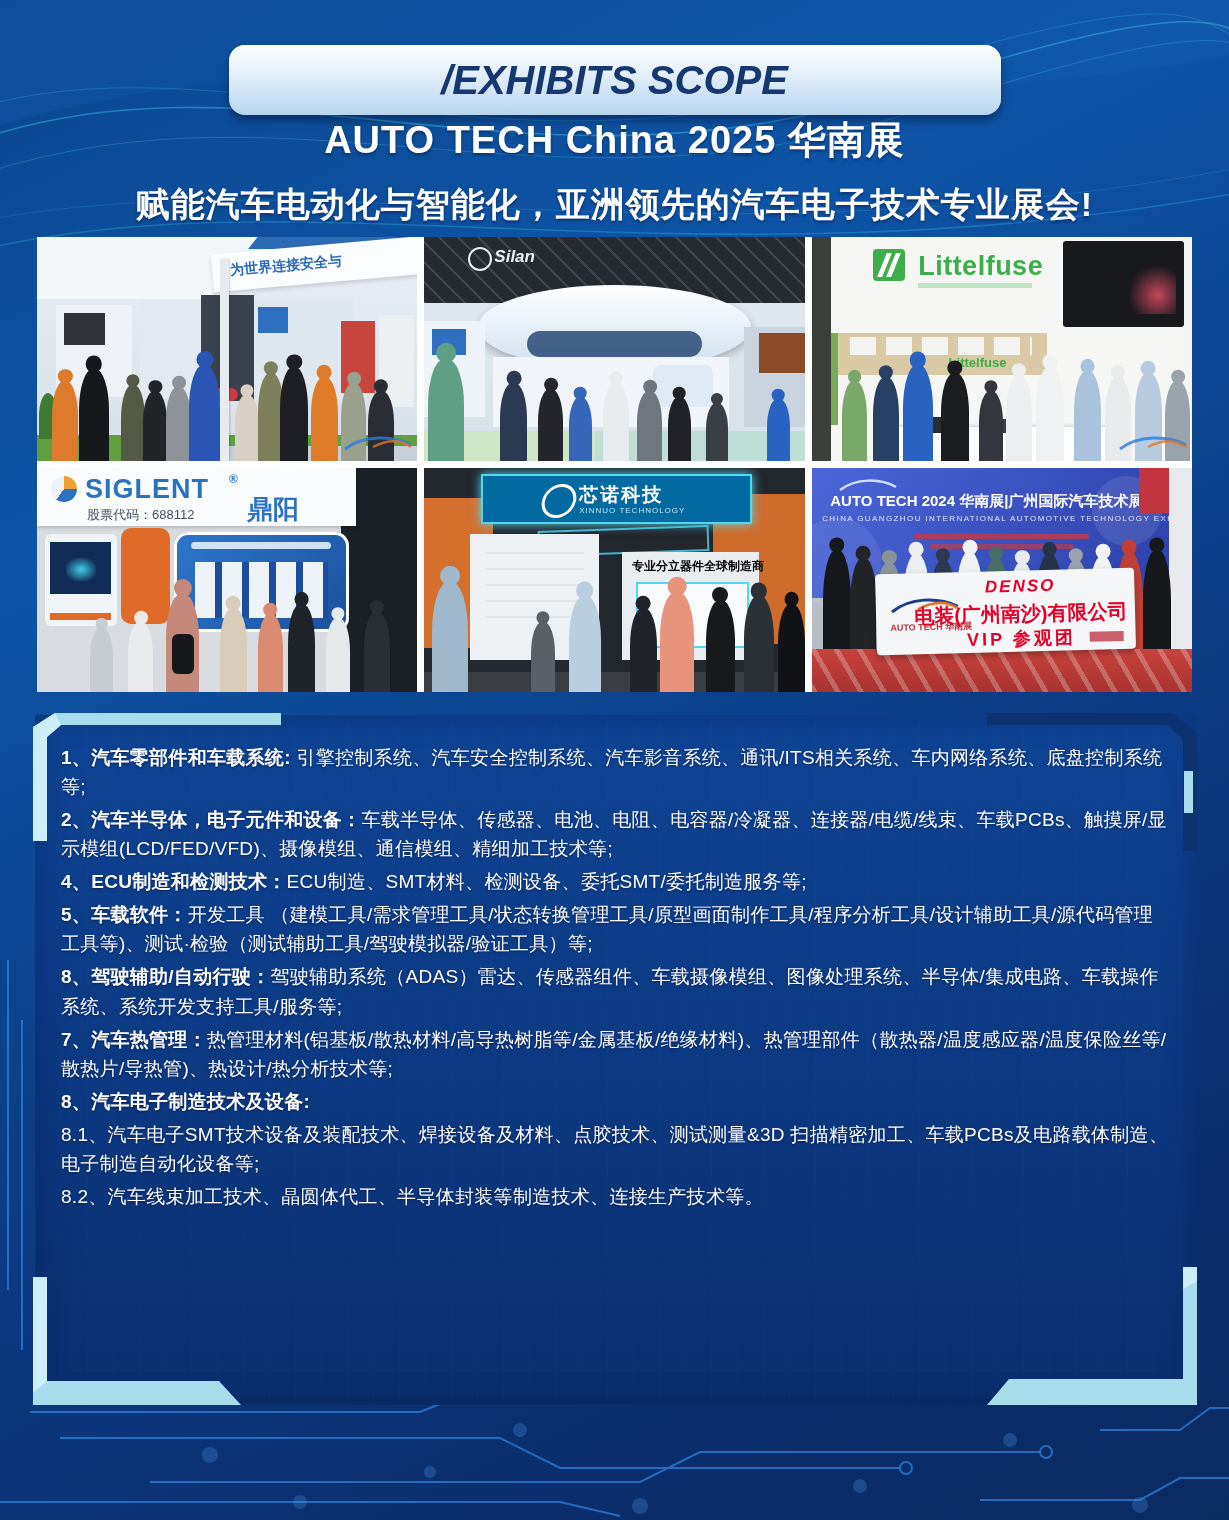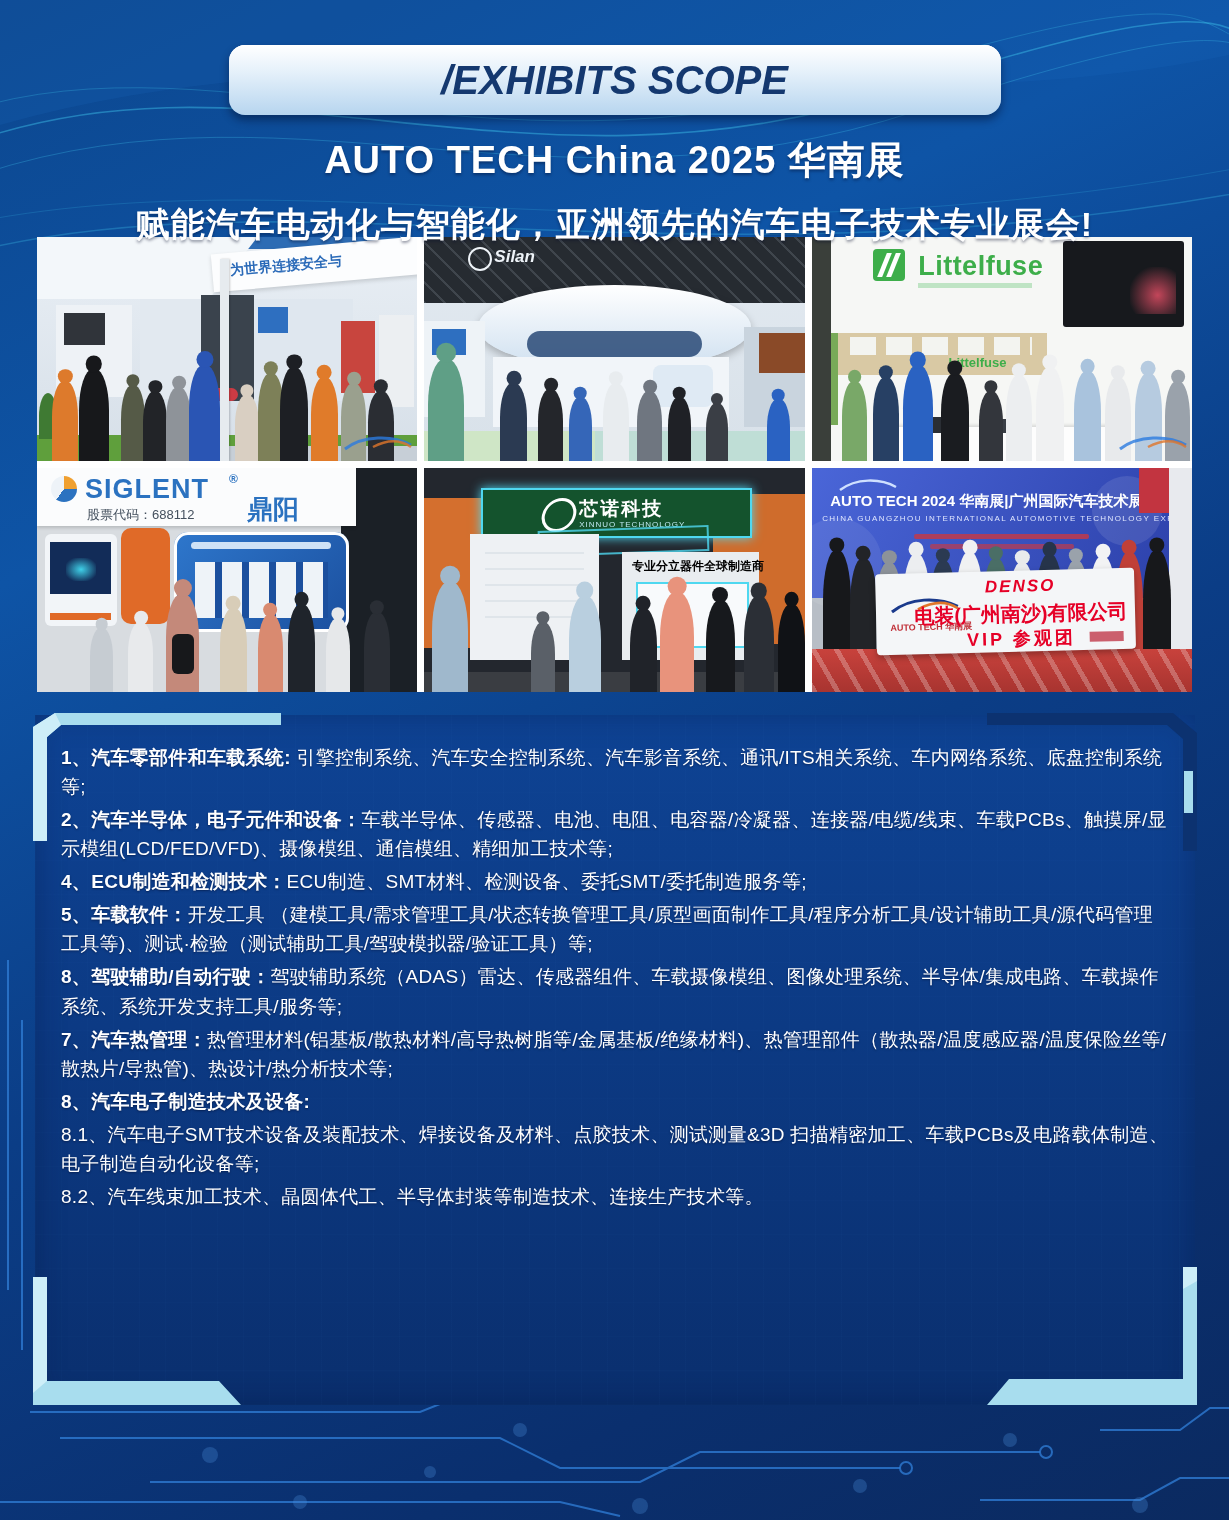--- a/index.html
+++ b/index.html
@@ -13,21 +13,21 @@
   
   .header{position:absolute;top:0;left:0;width:100%;z-index:3;text-align:center}
   .pill{
     margin:45px auto 0;width:772px;height:70px;border-radius:16px;
     background:linear-gradient(180deg,#ffffff 0%,#e4f0fa 40%,#b7d5ef 100%);
     box-shadow:0 5px 9px rgba(0,10,40,.45), inset 0 1px 0 #fff;
     display:flex;align-items:center;justify-content:center;gap:2px;
   }
   .pill .zh{font-size:44px;font-weight:900;color:#14386f;letter-spacing:2px}
   .pill .en{font-size:40px;font-weight:900;font-style:italic;color:#14386f;letter-spacing:0px}
-  .title{margin-top:20px;font-size:38px;font-weight:700;color:#fff;letter-spacing:1px;text-shadow:0 2px 3px rgba(0,10,40,.4)}
+  .title{font-size:38px;font-weight:700;color:#fff;letter-spacing:1px;text-shadow:0 2px 3px rgba(0,10,40,.4)}
   .tagline{margin-top:16px;font-size:34px;font-weight:700;color:#fff;letter-spacing:1px;text-shadow:0 2px 3px rgba(0,10,40,.4)}
   
   .grid{
     position:absolute;left:37px;top:237px;width:1155px;height:455px;z-index:2;
     display:grid;grid-template-columns:repeat(3,1fr);grid-template-rows:repeat(2,1fr);
     gap:7px;background:#fff;
   }
   figure.photo{margin:0;position:relative;overflow:hidden;background:#dfe6ee}
   .person{position:absolute;border-radius:45% 45% 0 0}
   .person::before{content:"";position:absolute;left:50%;top:0;transform:translate(-50%,-82%);
@@ -225,21 +225,21 @@
     <div class="person" style="left:58%;bottom:0;width:25px;height:78px;background:#d98a70"></div>
     <div class="person" style="left:66%;bottom:0;width:27px;height:88px;background:#1f242b"></div>
     <div class="person" style="left:76%;bottom:0;width:24px;height:74px;background:#e6e8ea"></div>
     <div class="person" style="left:86%;bottom:0;width:26px;height:80px;background:#2a2e35"></div>
   </figure>
 
   <figure class="photo">
     <div class="abs" style="inset:0;background:#23272e"></div>
     <div class="abs" style="left:0;top:30px;width:18%;height:150px;background:#d46f2e"></div>
     <div class="abs" style="right:0;top:26px;width:24%;height:150px;background:#cf6c2c"></div>
-    <div class="abs" style="left:15%;top:20px;width:70%;height:46px;background:#14532d;border:2px solid #4fd8f0;box-shadow:0 0 10px #4fd8f0">
+    <div class="abs" style="left:15%;top:6px;width:70%;height:46px;background:#0369a1;border:2px solid #4fd8f0;box-shadow:0 0 10px #4fd8f0">
       <div class="abs" style="left:22%;top:8px;width:28px;height:28px;border:3px solid #fff;border-radius:50%;transform:skewX(-12deg)"></div>
       <span class="ptxt" style="left:36%;top:6px;color:#fff;font-size:19px;letter-spacing:2px">芯诺科技</span>
       <span class="ptxt" style="left:36%;top:30px;color:#bfe8f0;font-size:8px;font-weight:400;letter-spacing:1px">XINNUO TECHNOLOGY</span>
     </div>
     <div class="abs" style="left:30%;top:60px;width:44%;height:22px;border:2px solid #4fd8f0;opacity:.8;transform:rotate(-2deg)"></div>
     <div class="abs" style="left:12%;top:66px;width:34%;height:126px;background:#eef1f4">
       <div class="abs" style="left:12%;top:14px;width:76%;height:70px;background:repeating-linear-gradient(0deg,#dfe5ea 0 2px,#eef1f4 2px 16px)"></div>
     </div>
     <div class="abs" style="left:52%;top:84px;width:36%;height:108px;background:#e9edf0">
       <span class="ptxt" style="left:10px;top:6px;color:#000000;font-size:12px">专业分立器件全球制造商</span>

